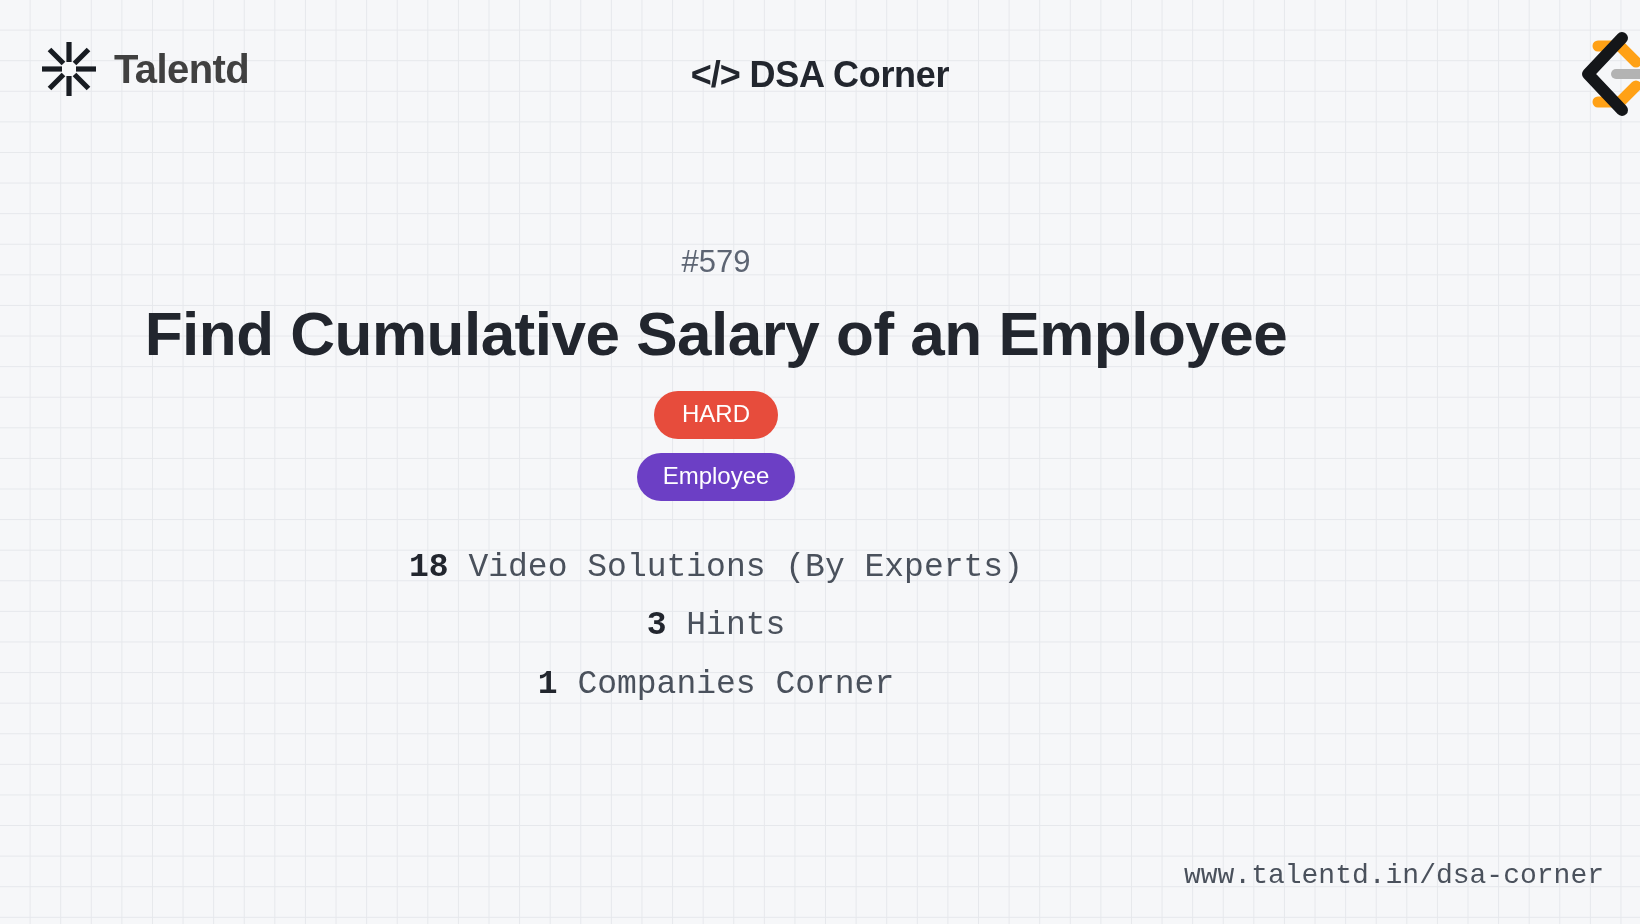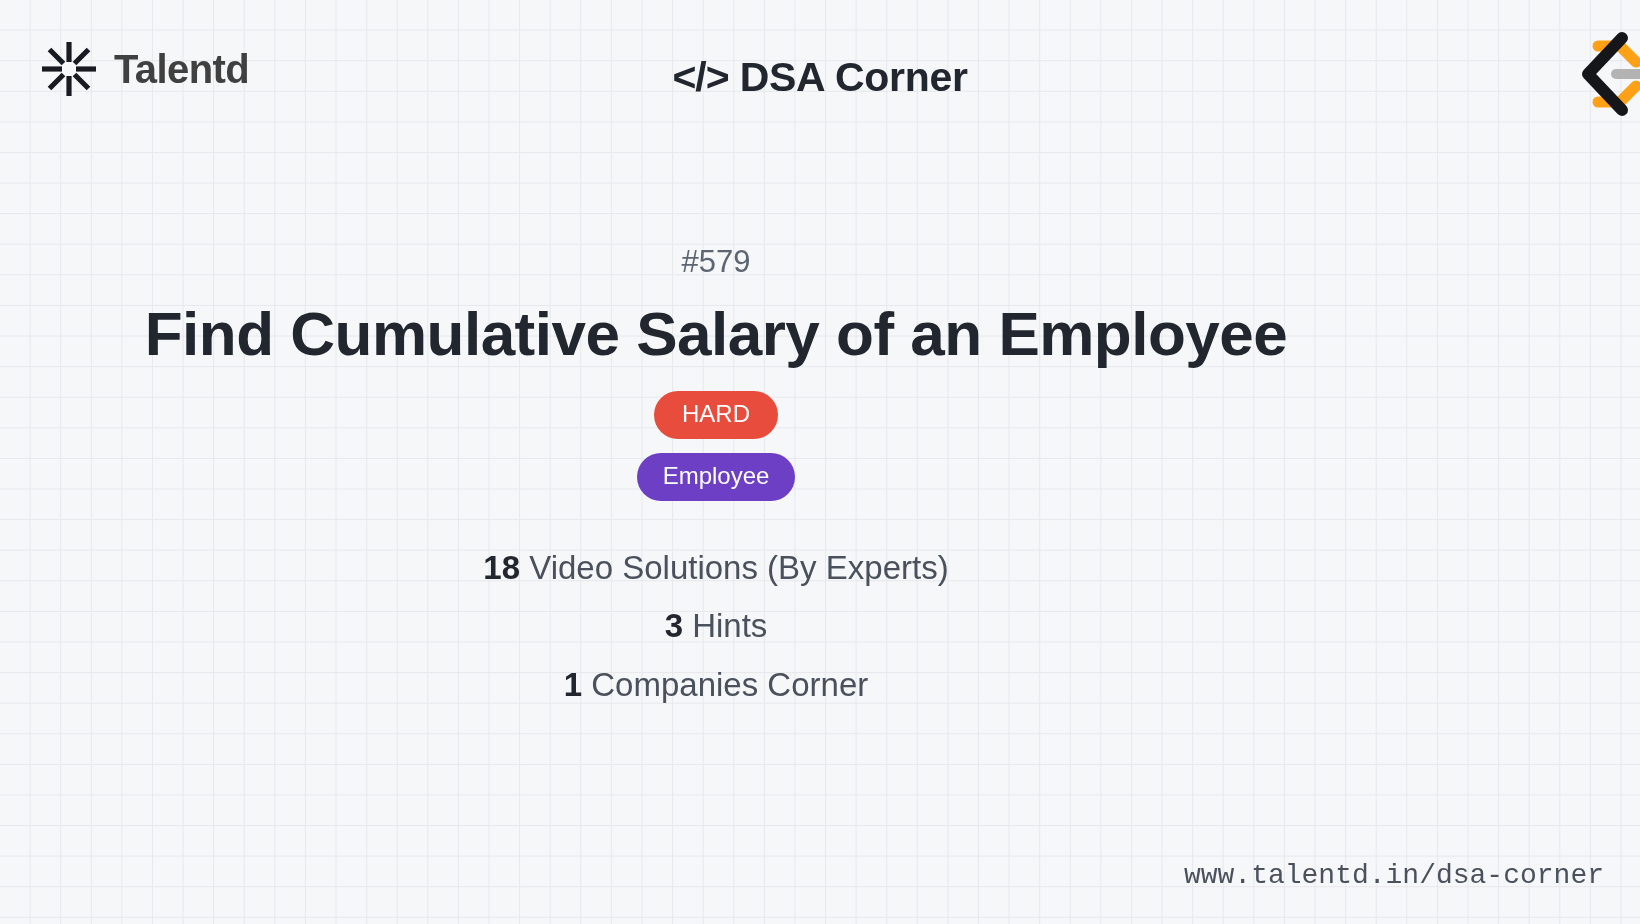--- a/index.html
+++ b/index.html
@@ -29,21 +29,21 @@
   }
   .brand-mark { width:58px; height:58px; position:relative; display:block; }
   .brand-name {
     font-size:40px; font-weight:700; letter-spacing:-0.6px;
     color:#404040; line-height:1;
   }
 
   .page-title {
     position:absolute; left:0; top:54px; width:1640px;
     text-align:center;
-    font-size:41px; font-weight:700; letter-spacing:-0.3px;
+    font-size:36px; font-weight:700; letter-spacing:-0.3px;
     color:#22262e;
     white-space:nowrap;
   }
   .page-title .code-tag { font-weight:700; letter-spacing:-1px; }
 
   .platform-logo {
     position:absolute; right:-18px; top:28px;
     width:100px; height:92px;
   }
 
@@ -68,21 +68,21 @@
   }
   .badge-difficulty {
     background:#e74c3c;
     font-size:24px; padding:11px 28px 13px;
   }
   .badge-topic {
     background:#6c3fc5;
     font-size:24px; padding:11px 26px 13px;
   }
 
-  .stats { margin-top:48px; display:flex; flex-direction:column; align-items:center; gap:21px; }
+  .stats { margin-top:48px; display:flex; flex-direction:column; align-items:center; gap:21px;font-family:Liberation Mono, monospace; }
   .stat-line {
     font-size:33px; color:#4a515c; font-weight:400; line-height:1.15;
     white-space:nowrap;
   }
   .stat-line .stat-value { font-weight:700; color:#22262e; }
 
   
   .footer {
     position:absolute; right:36px; bottom:34px;
     font-size:28px; color:#4a515c; line-height:1;font-family:Liberation Mono, monospace;

